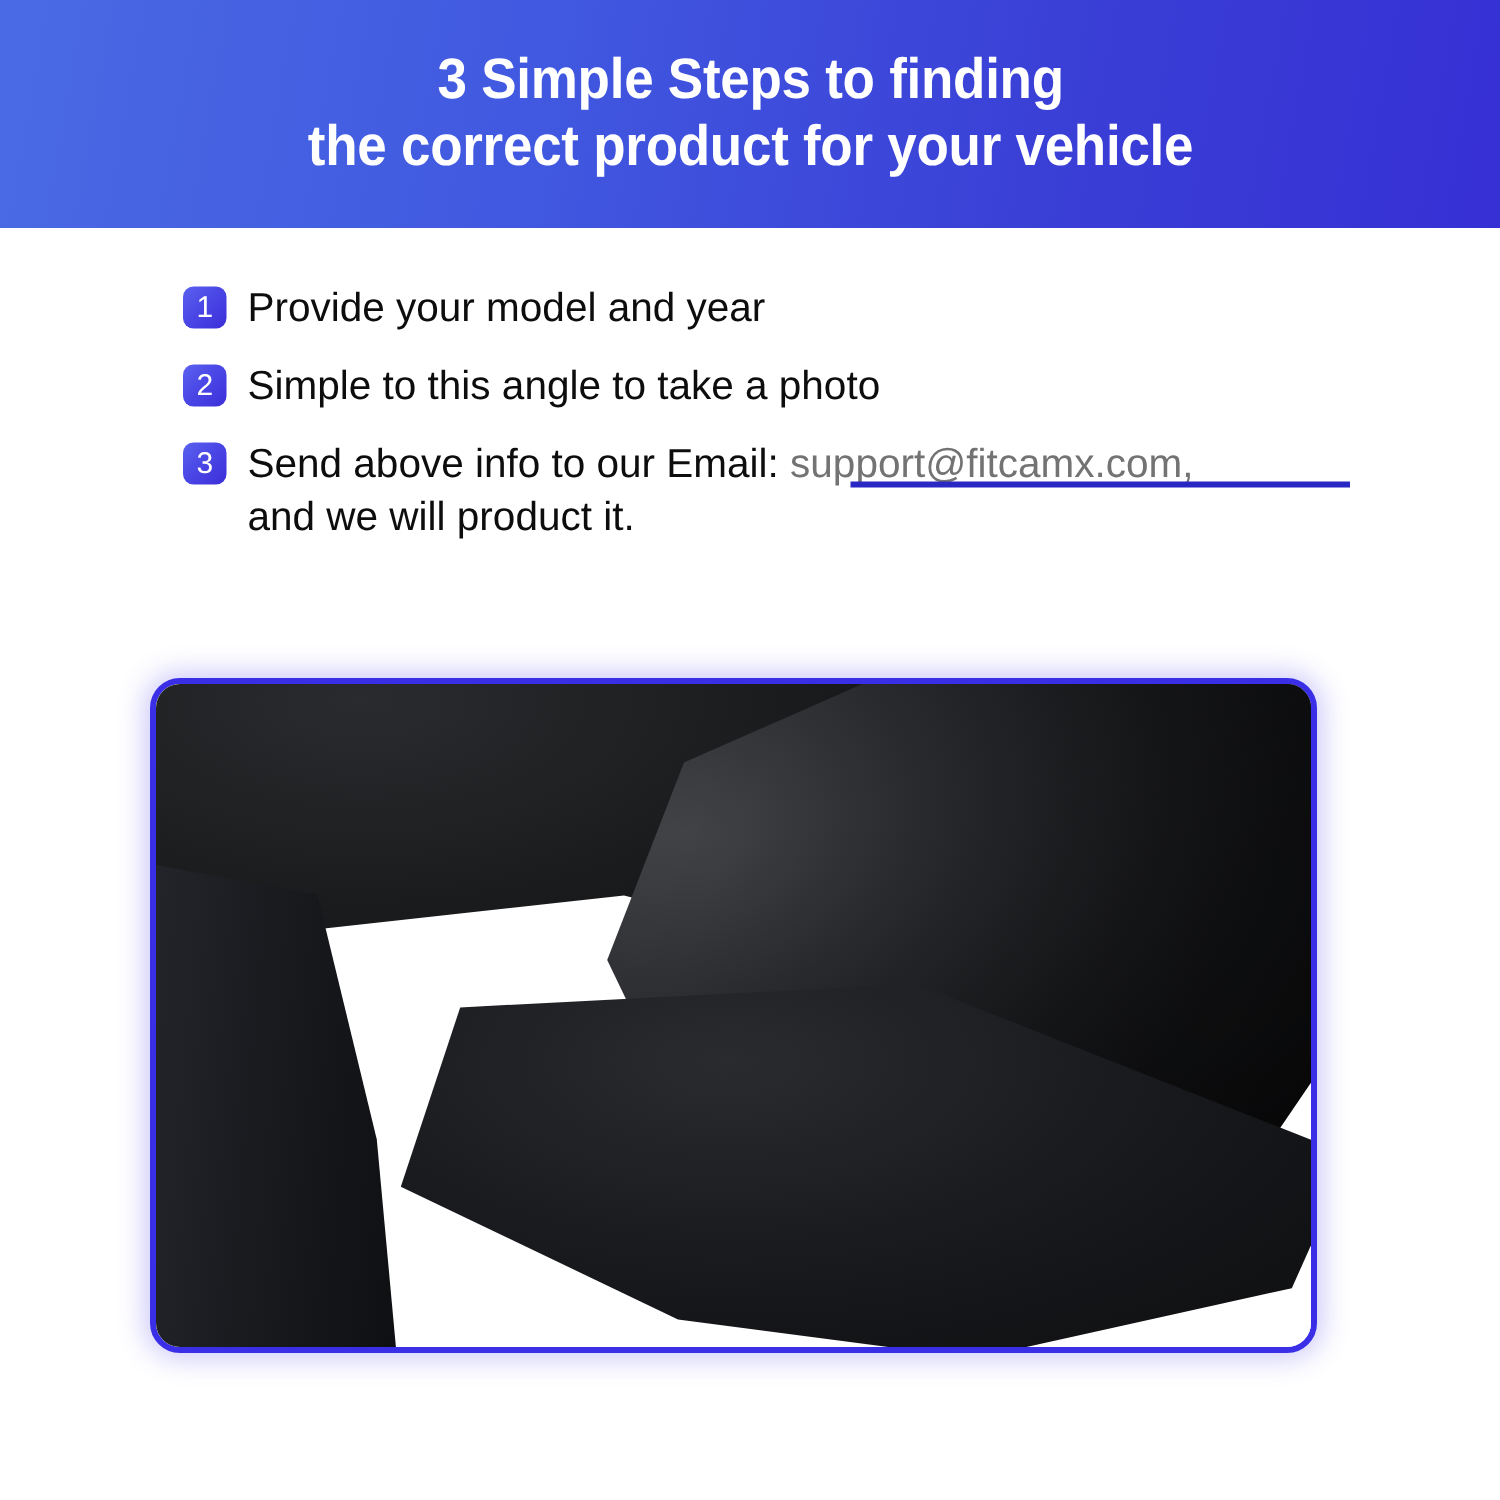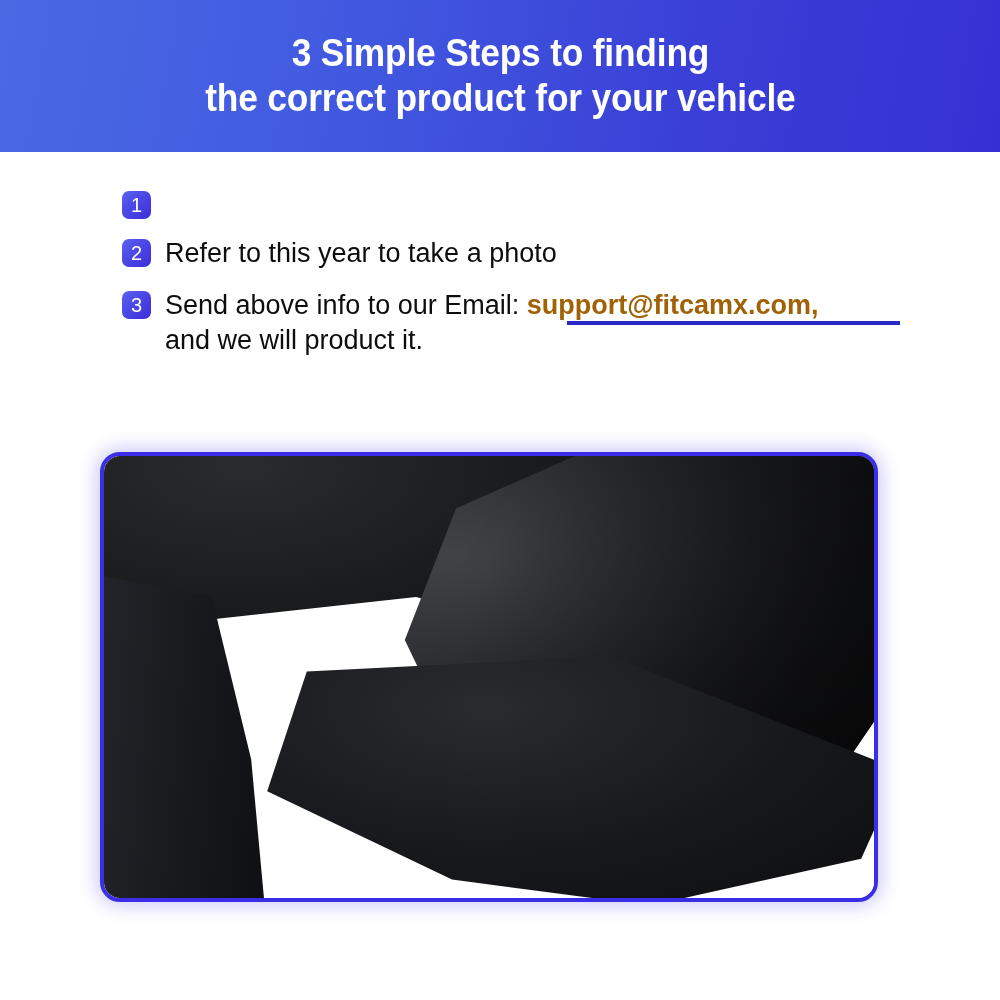--- a/index.html
+++ b/index.html
@@ -50,22 +50,22 @@
   }
   .step-text {
     margin-left:14px;
     font-size:27px;
     line-height:35px;
     color:#0d0d0d;
     font-family:"Liberation Sans", sans-serif;
     font-weight:normal;
   }
   .email-link {
-    color:#a16207;
-    font-weight:bold;
+    color:#737373;
+    font-weight:normal;
     text-decoration:none;
     white-space:nowrap;
   }
   .email-underline {
     position:absolute;
     left:567px; top:321px;
     width:333px; height:4px;
     background:#2a28c4;
   }
 
@@ -133,25 +133,26 @@
 
 <div class="banner">
   <div class="banner-line l1">3 Simple Steps to finding</div>
   <div class="banner-line l2">the correct product for your vehicle</div>
 </div>
 
 <div class="steps">
 
   <div class="step-row">
     <div class="badge">1</div>
+    <div class="step-text">Provide your model and year</div>
   </div>
 
   <div class="step-row">
     <div class="badge">2</div>
-    <div class="step-text">Refer to this year to take a photo</div>
+    <div class="step-text">Simple to this angle to take a photo</div>
   </div>
 
   <div class="step-row">
     <div class="badge">3</div>
     <div class="step-text">
       <span>Send above info to our Email: </span><a class="email-link" href="#">support@fitcamx.com,</a><br>
       <span>and we will product it.</span>
     </div>
   </div>
 

